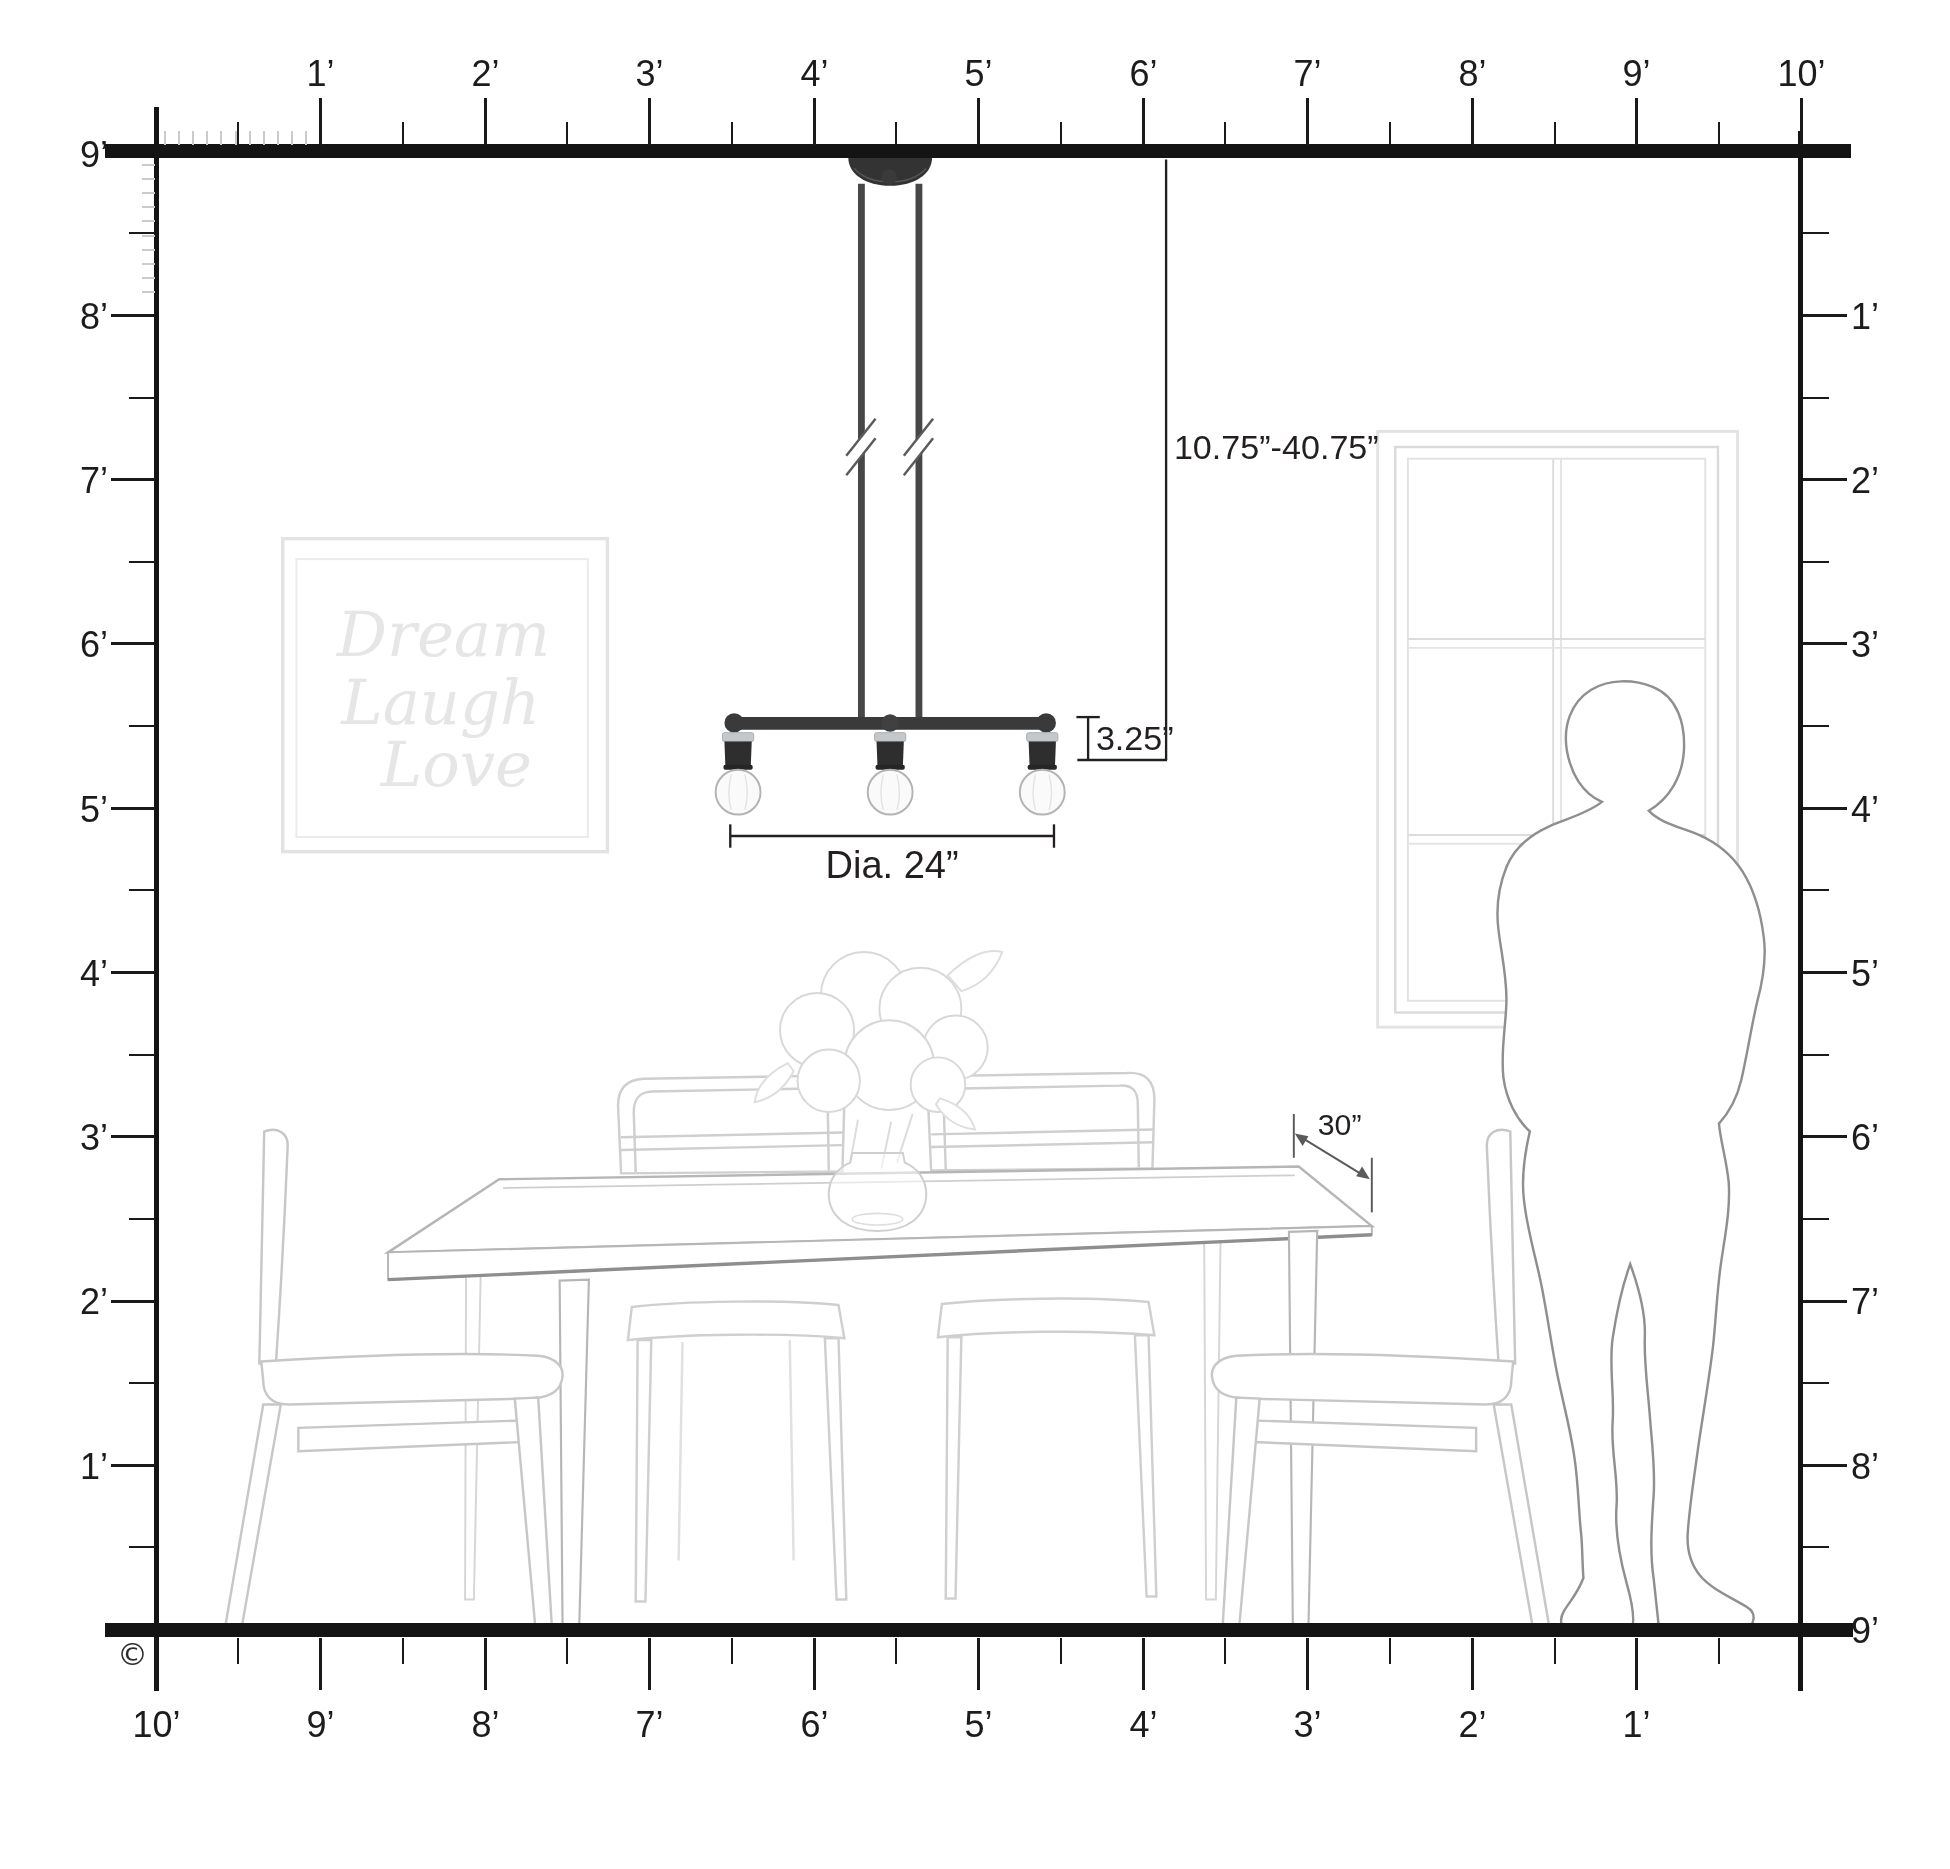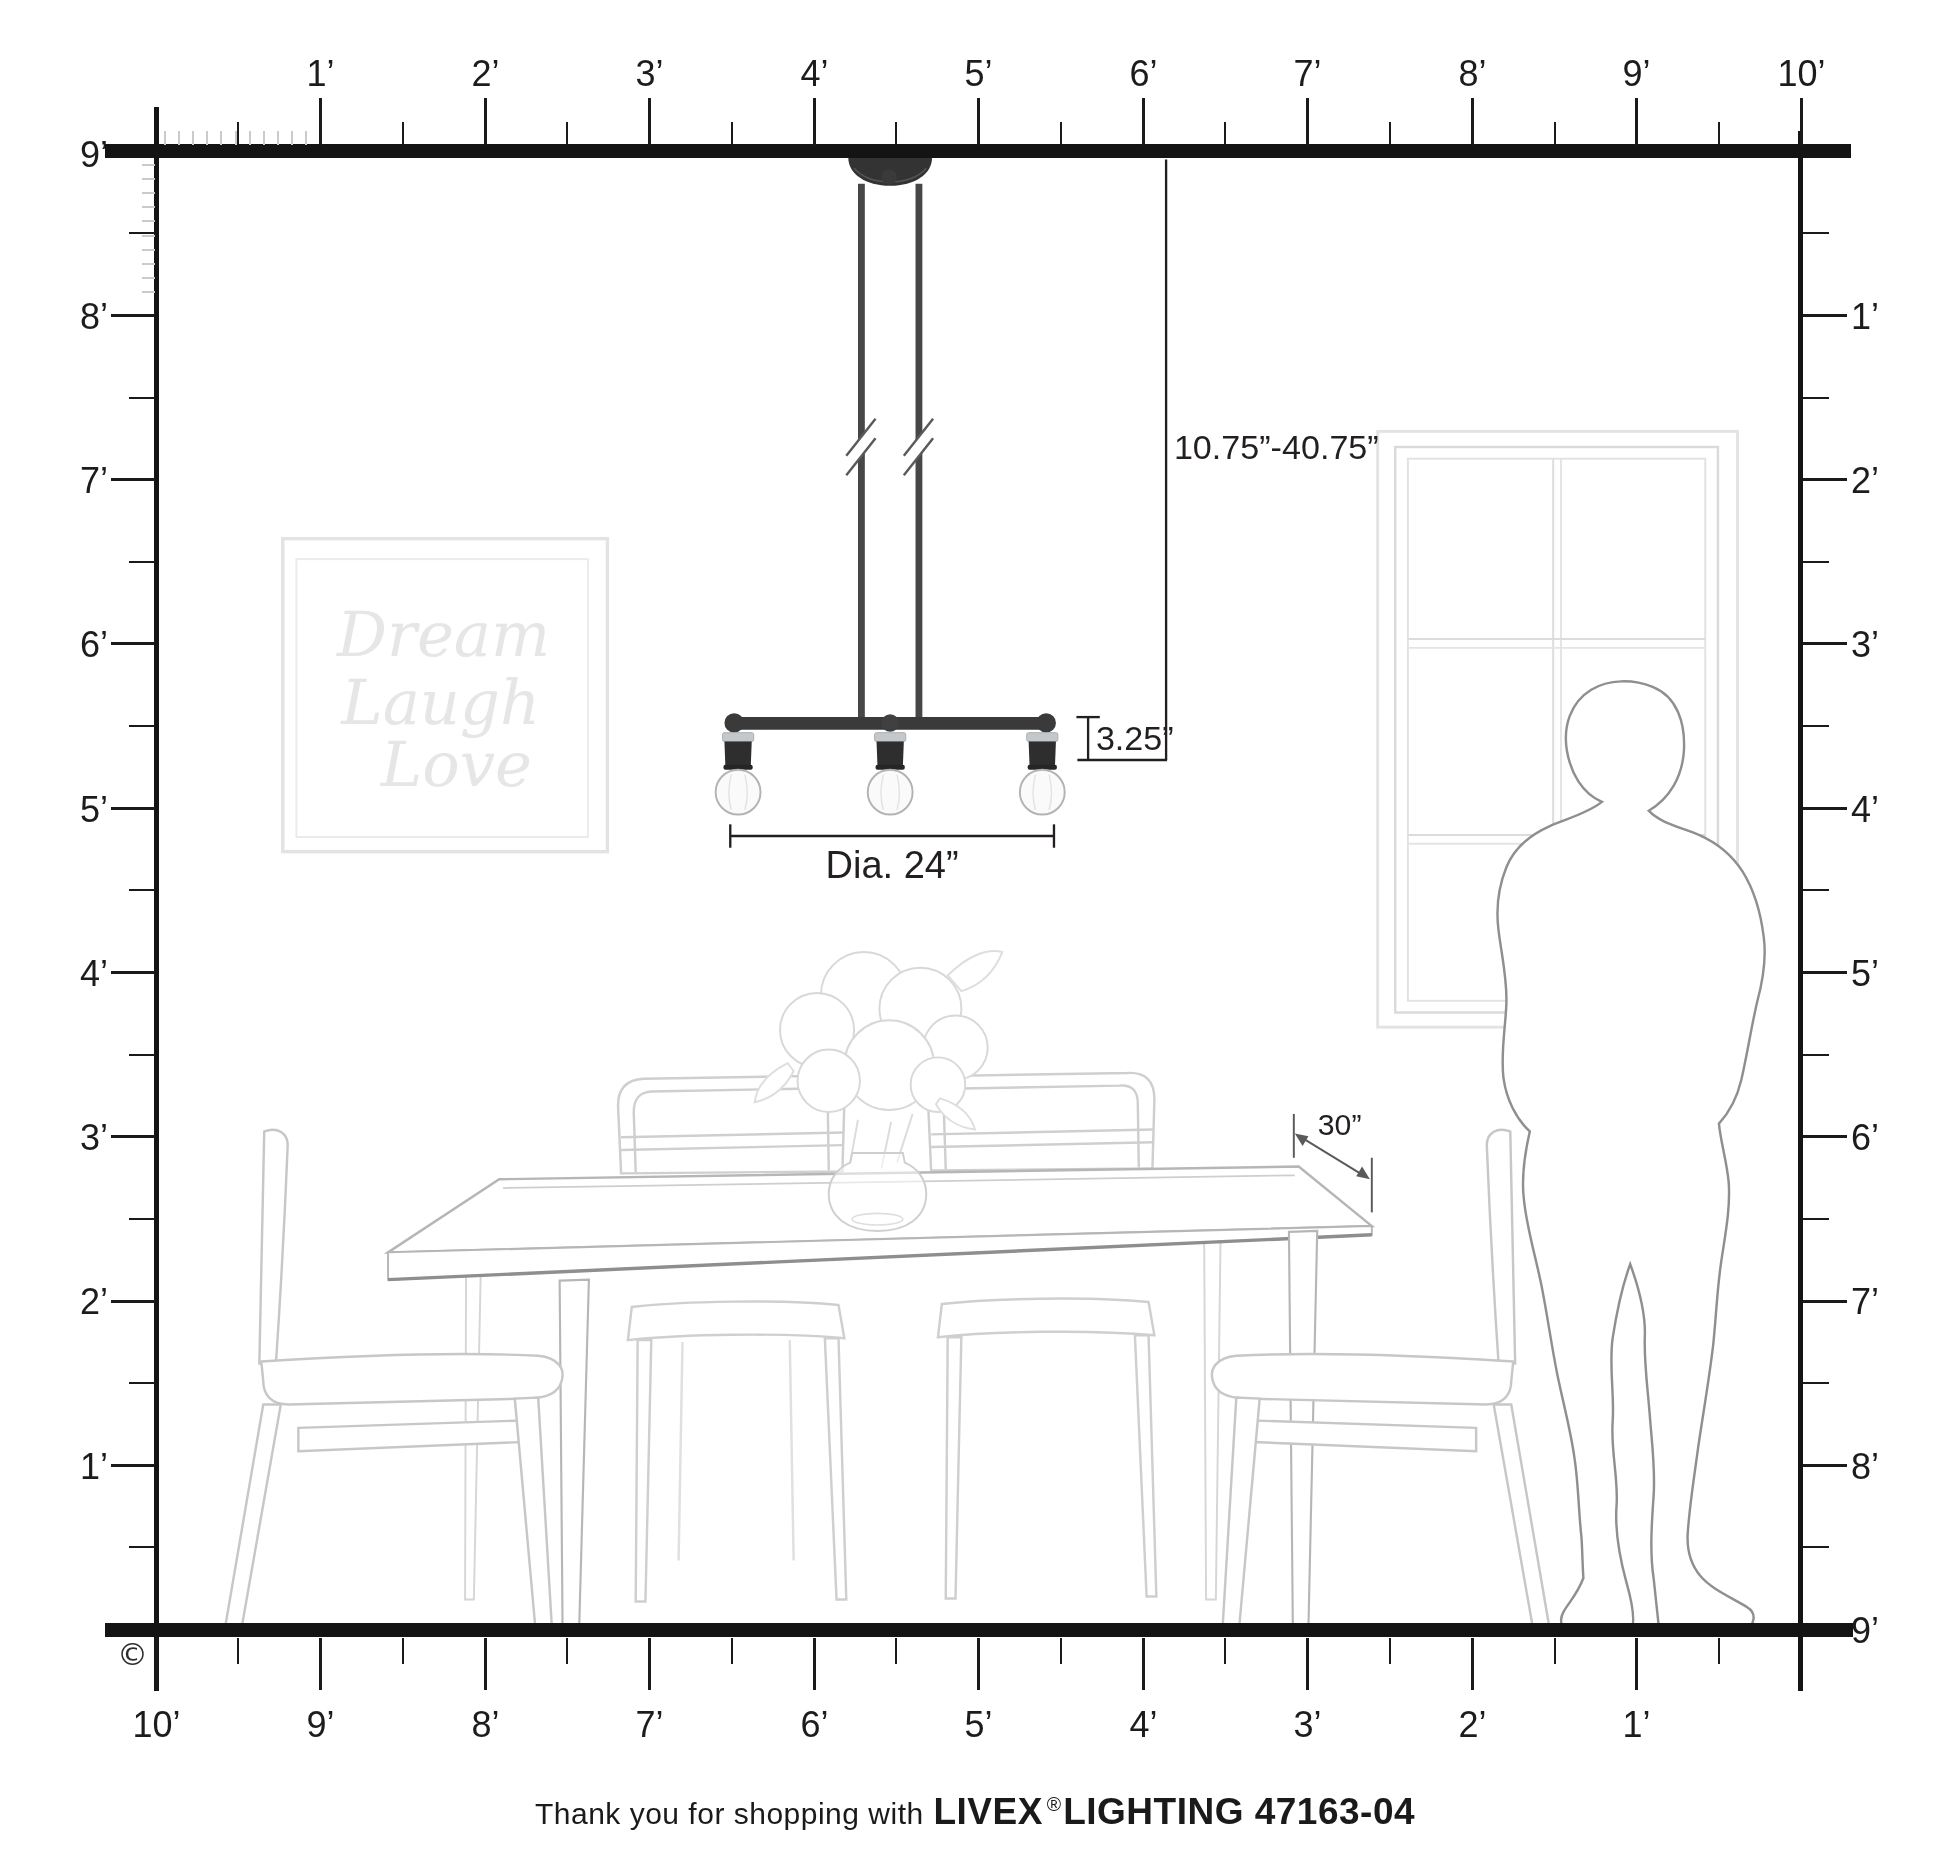--- a/index.html
+++ b/index.html
@@ -374,20 +374,14 @@
       <div class="tick" style="left: 895px; top: 1638px; width: 2px; height: 26px;"></div>
       <div class="tick" style="left: 1060px; top: 1638px; width: 2px; height: 26px;"></div>
       <div class="tick" style="left: 1224px; top: 1638px; width: 2px; height: 26px;"></div>
       <div class="tick" style="left: 1389px; top: 1638px; width: 2px; height: 26px;"></div>
       <div class="tick" style="left: 1554px; top: 1638px; width: 2px; height: 26px;"></div>
       <div class="tick" style="left: 1718px; top: 1638px; width: 2px; height: 26px;"></div>
     </div>
 
   <div id="copyright">©</div>
 
-  <div id="footer">
-    <span class="light">Thank you for shopping with</span>
-    <span class="brand">LIVEX</span>
-    <span class="reg">®</span>
-    <span class="product">LIGHTING 47163-04</span>
-  </div>
 </div>
 
 
 </body></html>

